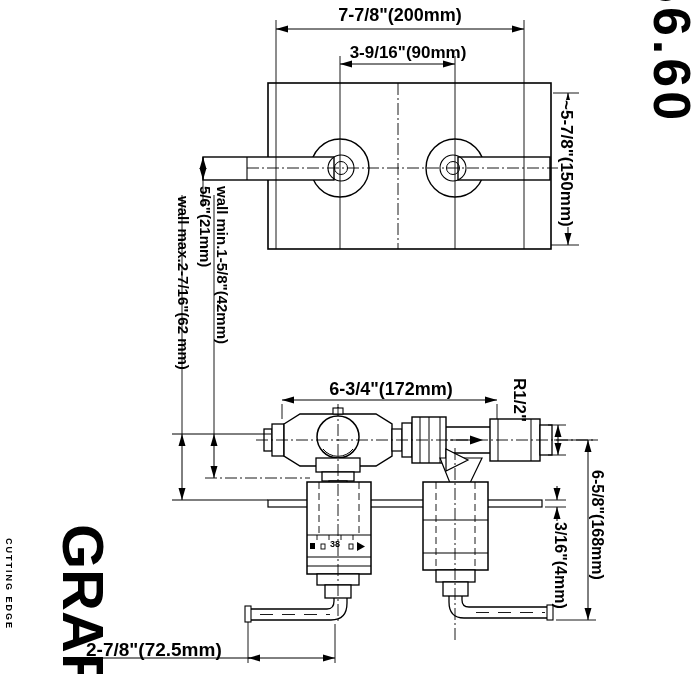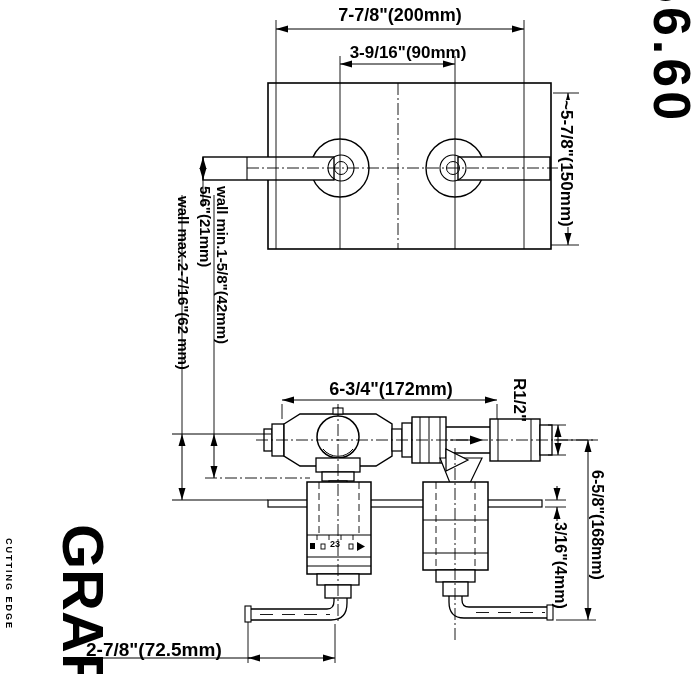--- a/index.html
+++ b/index.html
@@ -187,21 +187,21 @@
   <div class="lbl ctr" style="left:291px;top:380px;width:200px;font-size:18px;">6-3/4"(172mm)</div>
 
   <div class="lbl vert" style="left:511px;top:378px;font-size:17px;">R1/2"</div>
 
   <div class="lbl vert" style="left:589px;top:470px;font-size:16px;">6-5/8"(168mm)</div>
 
   <div class="lbl vert" style="left:552px;top:522px;font-size:16px;">3/16"(4mm)</div>
 
   <div class="lbl" style="left:86px;top:640px;font-size:19px;">2-7/8"(72.5mm)</div>
 
-  <div class="lbl" style="left:330px;top:540px;font-size:9px;">23</div>
+  <div class="lbl" style="left:330px;top:540px;font-size:9px;">38</div>
 
   <div class="lbl vert" style="left:646px;top:-26px;font-size:52px;letter-spacing:4px;">66.60</div>
 
   <div class="lbl vert" style="left:54px;top:524px;font-size:58px;">GRAFF</div>
 
   <div class="lbl vert" style="left:4px;top:538px;font-size:9px;letter-spacing:2px;">CUTTING EDGE</div>
 
 </div>
 
 </body></html>

